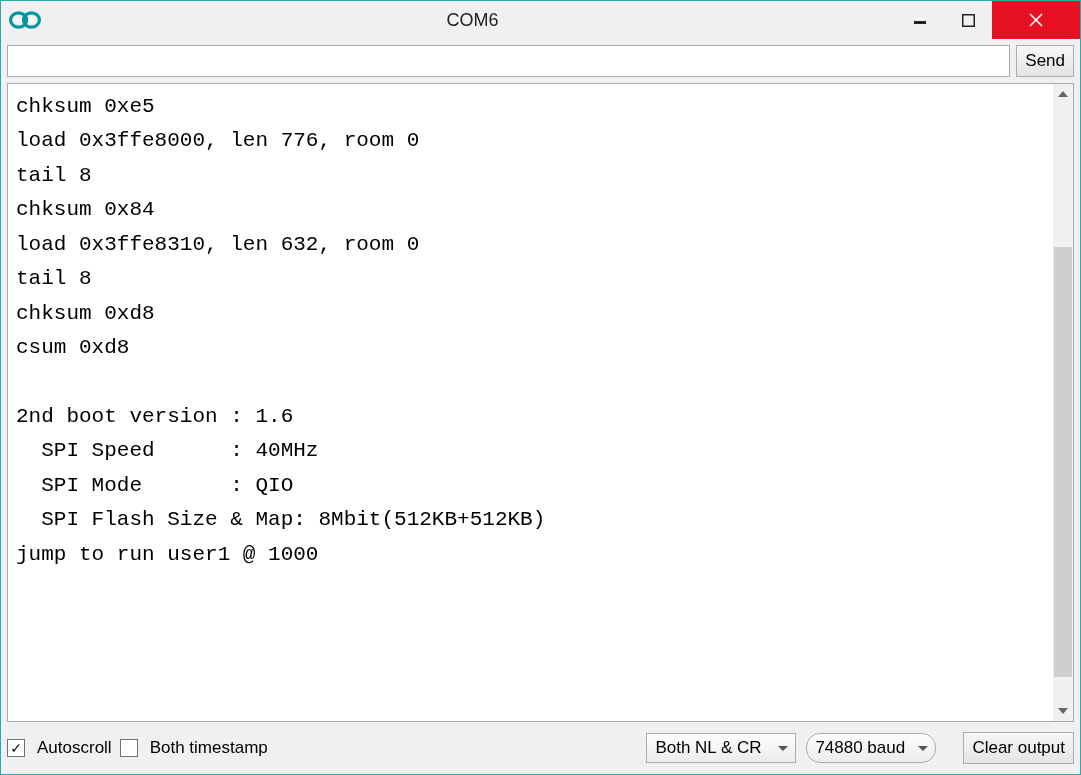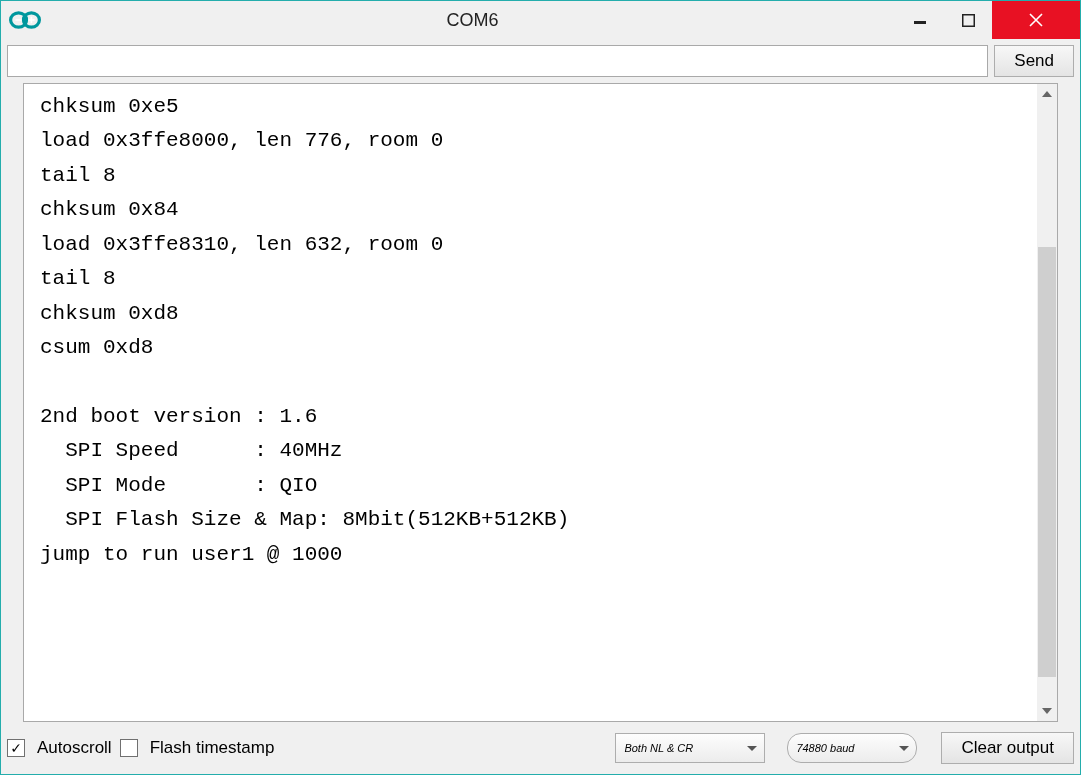--- a/index.html
+++ b/index.html
@@ -60,33 +60,32 @@
     background: #fff;
     padding: 2px 6px;
     font-size: 15px;
     font-family: inherit;
     outline: none;
   }
   .send-btn, .clear-btn {
     height: 32px;
     border: 1px solid #adadad;
     background: linear-gradient(#f7f7f7,#e4e4e4);
-    padding: 0 19px;
+    padding: 0 8px;
     font-size: 17px;
     font-family: inherit;
     cursor: default;
   }
   .output-wrap {
     flex: 1;
     border: 1px solid #a9a9a9;
-    margin: 0 22px;
+    margin: 0 6px;
     background: #fff;
     display: flex;
     overflow: hidden;
-    padding-left: 8px;
   }
   .output {
     flex: 1;
     padding: 6px 8px 6px 8px;
     font-family: "Courier New", monospace;
     font-size: 21px;
     line-height: 1.64;
     white-space: pre;
     color: #000;
     overflow: hidden;
@@ -138,39 +137,38 @@
     font-size: 14px;
     color: #000;
     line-height: 1;
   }
   .spacer { flex: 1; }
   .select {
     height: 30px;
     border: 1px solid #adadad;
     background: linear-gradient(#fdfdfd,#ececec);
     padding: 0 22px 0 8px;
-    font-size: 11px;
+    font-size: 17px;
     display: flex; align-items: center;
     position: relative;
-    margin-right: 20px;
+    margin-right: 8px;
     min-width: 150px;
-    font-style: italic;
   }
   .select::after {
     content: "";
     position: absolute;
     right: 7px; top: 50%;
     width: 0; height: 0;
     margin-top: -2px;
     border-left: 5px solid transparent;
     border-right: 5px solid transparent;
     border-top: 5px solid #555;
   }
   .sel-baud { min-width: 130px; border-radius: 14px; }
-  .clear-btn { margin-left: 2px; }
+  .clear-btn { margin-left: 17px; }
 </style>
 </head>
 <body>
 
 <div class="window">
 
   <div class="titlebar">
     <div class="app-icon">
       <svg width="32" height="22" viewBox="0 0 40 26">
         <g fill="none" stroke="#00979D" stroke-width="4">
@@ -240,21 +238,21 @@
     </div>
   </div>
 
   <div class="status-row">
     <label class="chk">
       <span class="chkbox checked"></span>
       <span>Autoscroll</span>
     </label>
     <label class="chk">
       <span class="chkbox"></span>
-      <span>Flash timestamp</span>
+      <span>Both timestamp</span>
     </label>
     <div class="spacer"></div>
     <div class="select">
       <span>Both NL &amp; CR</span>
     </div>
     <div class="select sel-baud">
       <span>74880 baud</span>
     </div>
     <button class="clear-btn">Clear output</button>
   </div>

